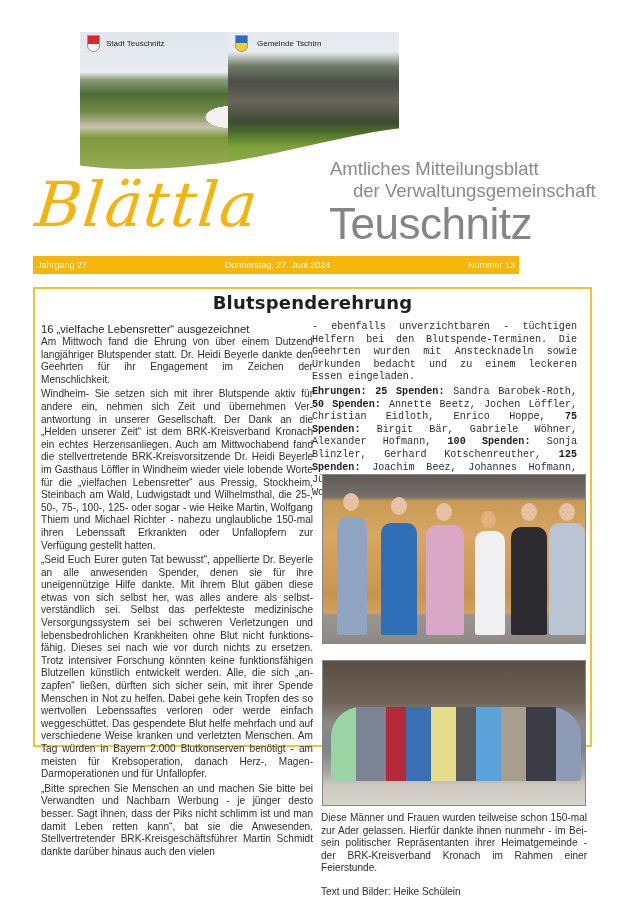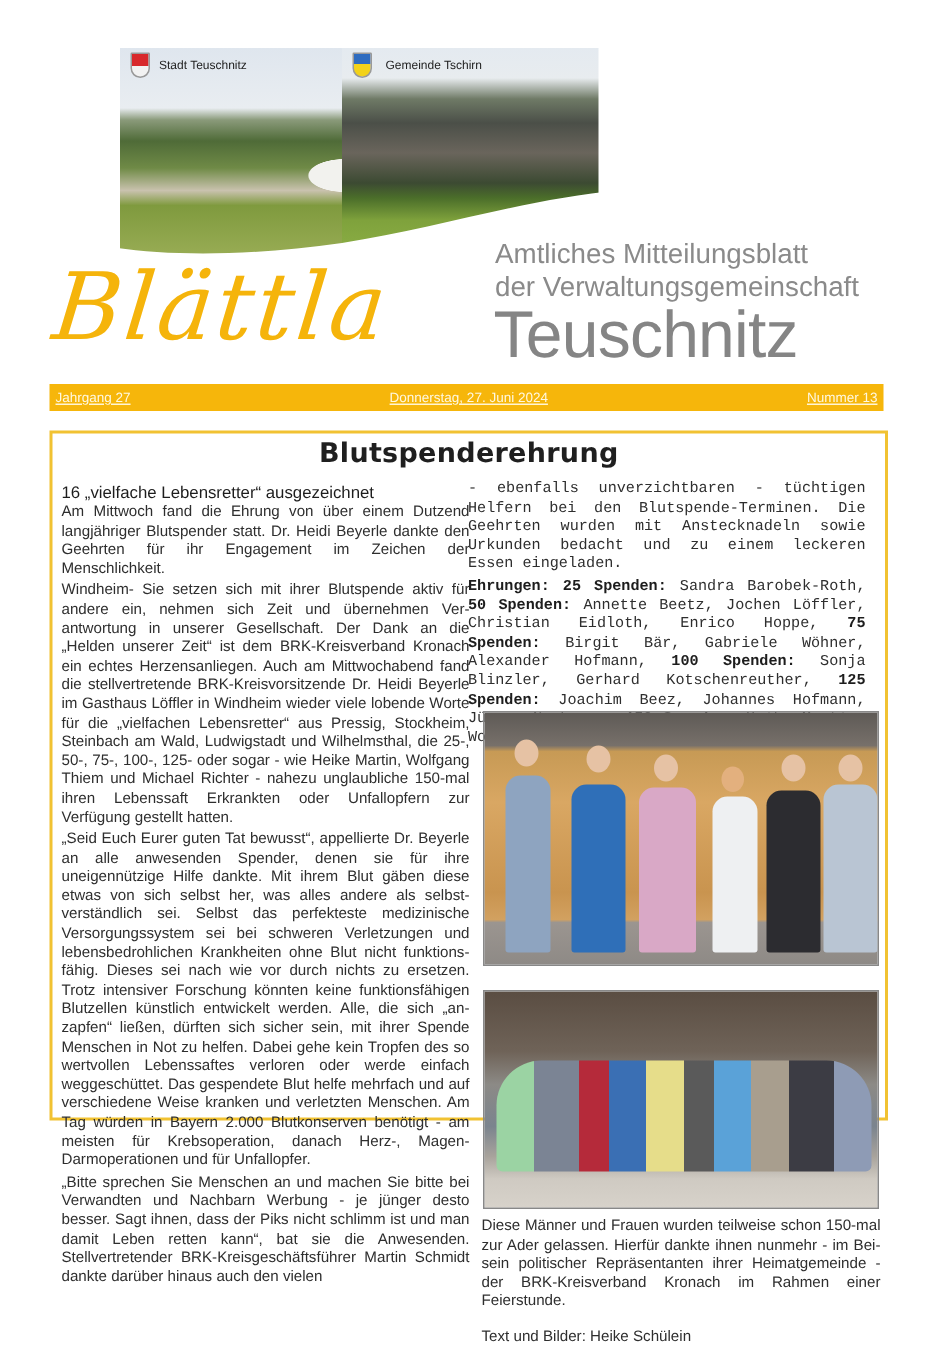--- a/index.html
+++ b/index.html
@@ -27,24 +27,24 @@
   .photo-label { position: absolute; top: 7px; font-size: 8px; color: #222; }
   .coat { position: absolute; top: 3px; width: 13px; height: 17px; border-radius: 1px 1px 7px 7px; border: 1px solid #999; }
   .coat.c1 { left: 7px; background: linear-gradient(180deg, #d8282b 0 55%, #f2f2f2 55%); }
   .coat.c2 { left: 7px; background: linear-gradient(180deg, #2e6cc0 0 45%, #f2d21a 45%); }
   .coat.c3 { left: 9px; background: #2a76c9; }
 
   
   .blaettla { position: absolute; left: 36px; top: 168px; font-family: "DejaVu Serif", serif; font-style: italic; font-size: 62px; color: #f5b40b; letter-spacing: 2px; transform: skewX(-6deg); font-weight: normal; }
   .sub1, .sub2 { position: absolute; left: 330px; font-size: 18.5px; color: #8a8a8a; font-weight: normal; }
   .sub1 { top: 158px; }
-  .sub2 { top: 180px; }
+  .sub2 { top: 180px; margin-left: 23px; }
   .city { position: absolute; left: 329px; top: 199px; font-size: 44px; color: #858585; letter-spacing: -0.5px; }
 
-  .infobar { position: absolute; left: 33px; top: 256px; width: 556px; height: 18px; background: #f6b60b; color: #fff5d6; font-size: 9px; display: flex; align-items: center; justify-content: space-between; padding: 0 4px; text-decoration: underline; }
+  .infobar { position: absolute; left: 33px; top: 256px; width: 486px; height: 18px; background: #f6b60b; color: #fff5d6; font-size: 9px; display: flex; align-items: center; justify-content: space-between; padding: 0 4px; }
   .infobar span { color: #fff8e0; }
 
   
   .frame { position: absolute; left: 33px; top: 287px; width: 559px; height: 460px; border: 2px solid #f1c232; }
   .title { position: absolute; left: 0; right: 0; top: 3px; text-align: center; font-family: "DejaVu Sans", sans-serif; font-weight: bold; font-size: 18px; color: #1f1f1f; letter-spacing: 0.2px; }
 
   .col { position: absolute; font-size: 10.1px; line-height: 12.6px; color: #2e2e2e; text-align: justify; }
   .col.left { left: 6px; top: 34px; width: 272px; }
   .col.right { left: 277px; top: 32px; width: 265px; font-family: Liberation Mono, monospace; }
   .col p { margin-bottom: 2px; hyphens: manual; }

